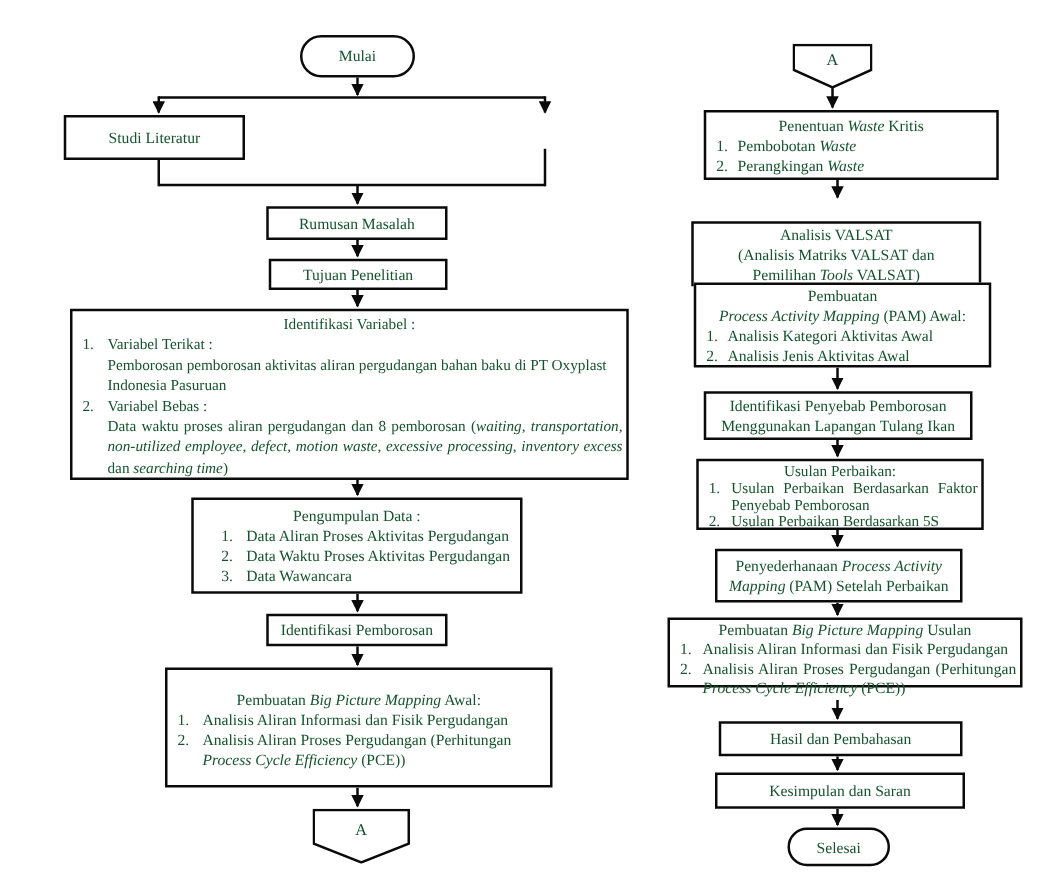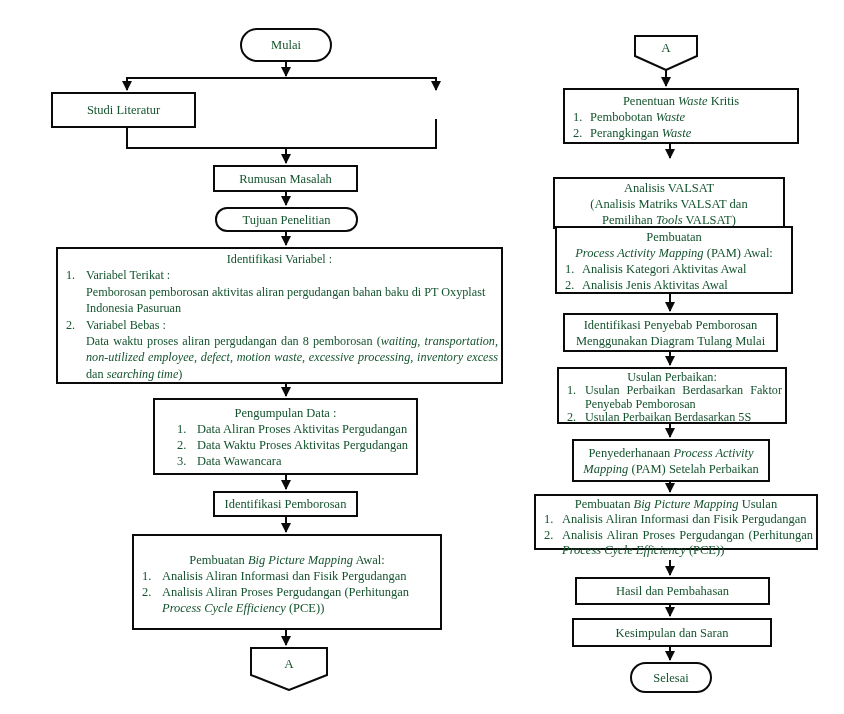--- a/index.html
+++ b/index.html
@@ -67,21 +67,21 @@
 
   <div class="node flex-c" style="left:51px;top:92px;width:145px;height:36px;">
     <span>Studi Literatur</span>
   </div>
 
 
   <div class="node flex-c" style="left:213px;top:165px;width:145px;height:27px;text-align:right;">
     <span>Rumusan Masalah</span>
   </div>
 
-  <div class="node flex-c" style="left:215px;top:207px;width:143px;height:25px;border-radius:12px;">
+  <div class="node flex-c" style="left:215px;top:207px;width:143px;height:25px;">
     <span>Tujuan Penelitian</span>
   </div>
 
   <div class="node" style="left:56px;top:247px;width:447px;height:137px;padding-top:2px;line-height:16.4px;font-size:12.2px;">
     <div class="tc">Identifikasi Variabel :</div>
     <div class="li">
       <span class="num">1.</span>
       <div class="txt">
         <div>Variabel Terikat :</div>
         <div>Pemborosan pemborosan aktivitas aliran pergudangan bahan baku di PT Oxyplast Indonesia Pasuruan</div>
@@ -168,21 +168,21 @@
       <div class="txt">Analisis Kategori Aktivitas Awal</div>
     </div>
     <div class="li">
       <span class="num" style="width:17px;">2.</span>
       <div class="txt">Analisis Jenis Aktivitas Awal</div>
     </div>
   </div>
 
   <div class="node tc" style="left:563px;top:313px;width:215px;height:39px;padding-top:2px;">
     <div>Identifikasi Penyebab Pemborosan</div>
-    <div>Menggunakan Diagram Tulang Mulai</div>
+    <div>Menggunakan Lapangan Tulang Ikan</div>
   </div>
 
   <div class="node" style="left:557px;top:367px;width:230px;height:57px;padding-top:2px;line-height:13.4px;font-size:12.2px;">
     <div class="tc">Usulan Perbaikan:</div>
     <div class="li">
       <span class="num" style="width:18px;">1.</span>
       <div class="txt just">Usulan Perbaikan Berdasarkan Faktor Penyebab Pemborosan</div>
     </div>
     <div class="li">
       <span class="num" style="width:18px;">2.</span>

